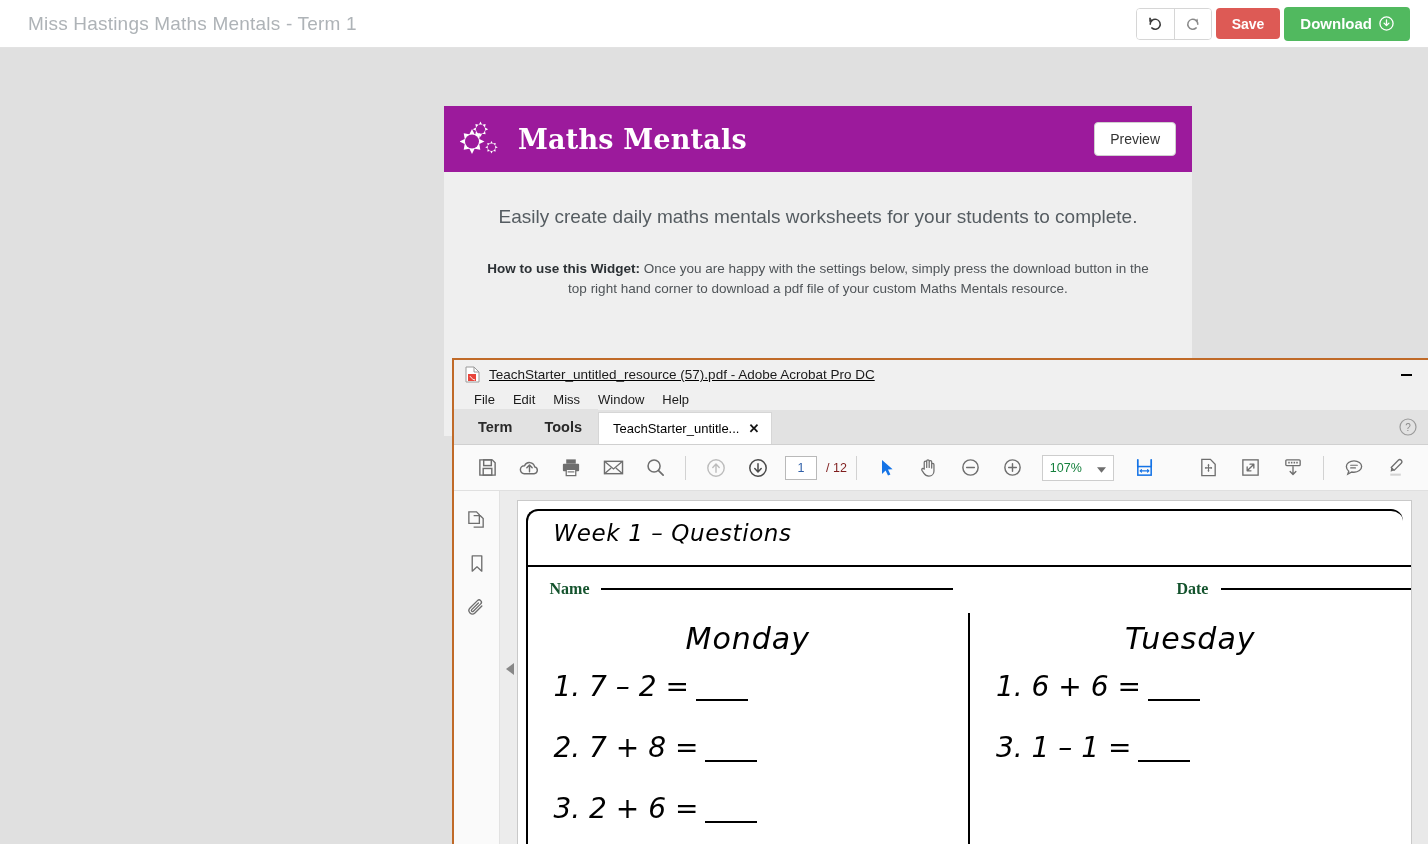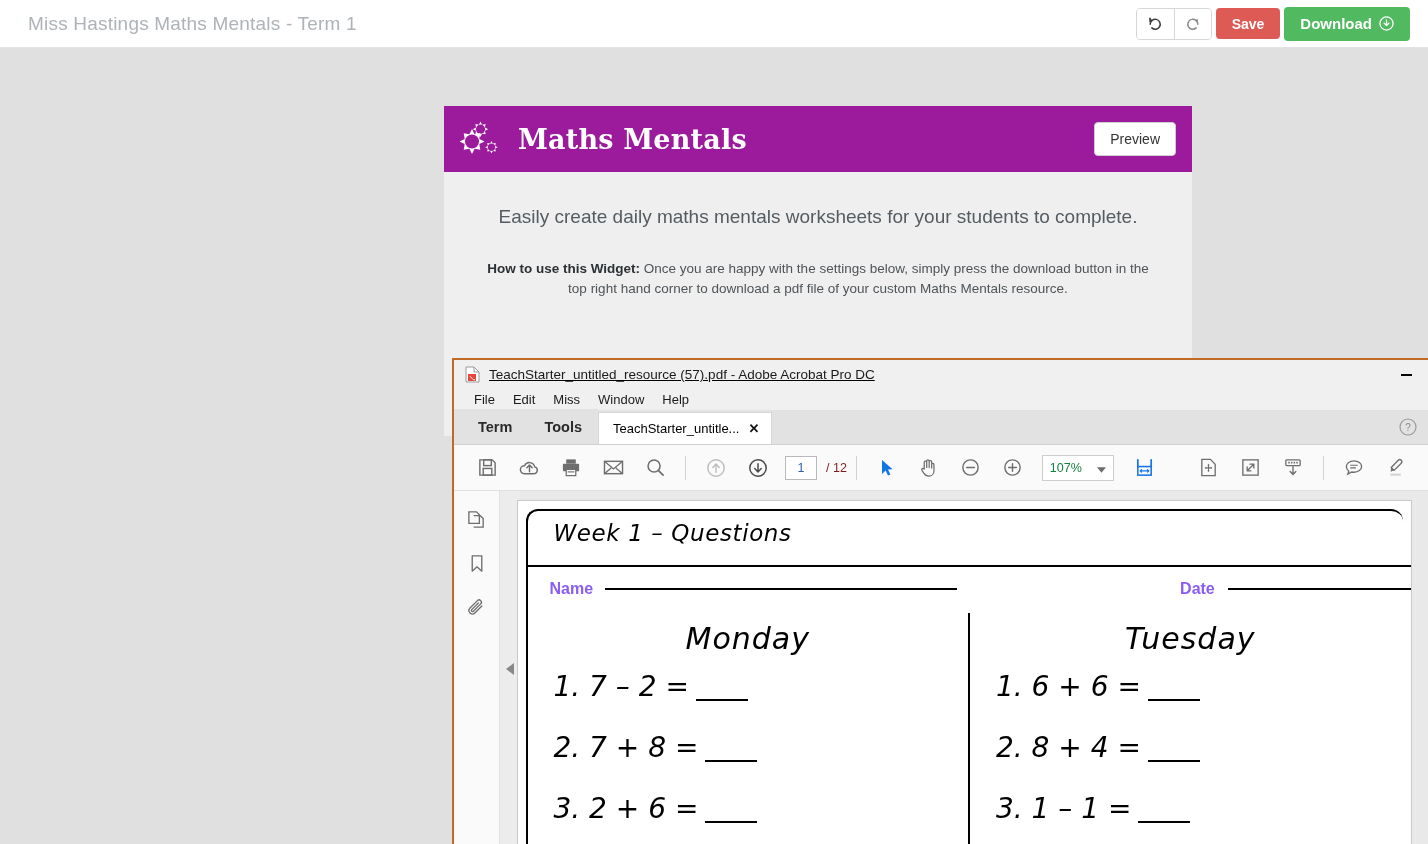--- a/index.html
+++ b/index.html
@@ -177,21 +177,21 @@
     font-style:italic; letter-spacing:.6px; white-space:nowrap;
   }
   #ws-titlerule{
     position:absolute; left:8px; right:0; top:64px; height:2px; background:#000;
   }
   #ws-namerow{
     position:absolute; left:8px; right:0; top:64px; height:48px;
     border-left:2px solid #000; display:flex; align-items:center;
   }
   .field-label{
-    font-family:Liberation Sans, sans-serif; font-weight:700; font-size:16px; color:#8b5cf6;
+    font-family:Liberation Serif, serif; font-weight:700; font-size:16px; color:#14532d;
   }
   .field-rule{ height:2px; background:#000; }
   #ws-columns{
     position:absolute; left:8px; right:0; top:112px; bottom:0;
     border-left:2px solid #000; display:flex;
   }
   .ws-col{ flex:1; position:relative; padding-top:8px; }
   .ws-col + .ws-col{ border-left:2px solid #000; }
   .ws-day{
     text-align:center; font-family:"DejaVu Sans", sans-serif; font-style:italic;
@@ -488,21 +488,20 @@
               <div class="ws-q"><span>1. 7 – 2 =</span><span class="ws-blank"></span></div>
               <div class="ws-q"><span>2. 7 + 8 =</span><span class="ws-blank"></span></div>
               <div class="ws-q"><span>3. 2 + 6 =</span><span class="ws-blank"></span></div>
             </div>
           </div>
 
           <div class="ws-col">
             <div class="ws-day">Tuesday</div>
             <div class="ws-qlist">
               <div class="ws-q"><span>1. 6 + 6 =</span><span class="ws-blank"></span></div>
-              <div class="ws-q"><span>2. 8 + 4 =</span><span class="ws-blank"></span></div>
               <div class="ws-q"><span>3. 1 – 1 =</span><span class="ws-blank"></span></div>
             </div>
           </div>
 
         </div>
       </div>
     </div>
   </div>
 </div>
 

